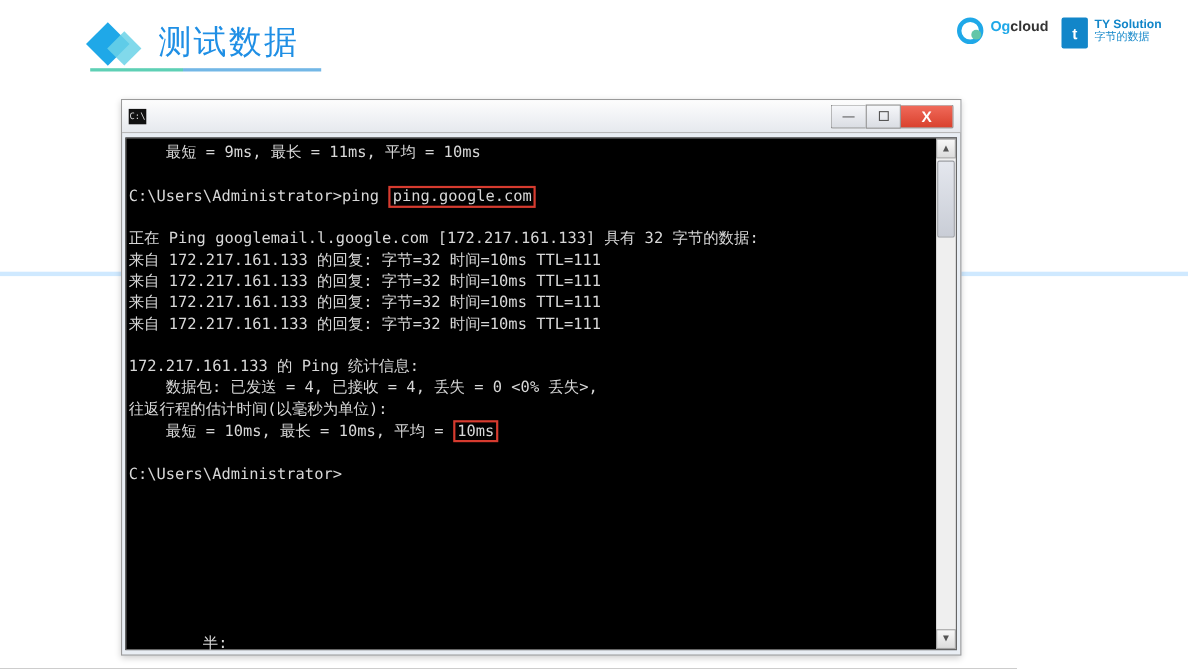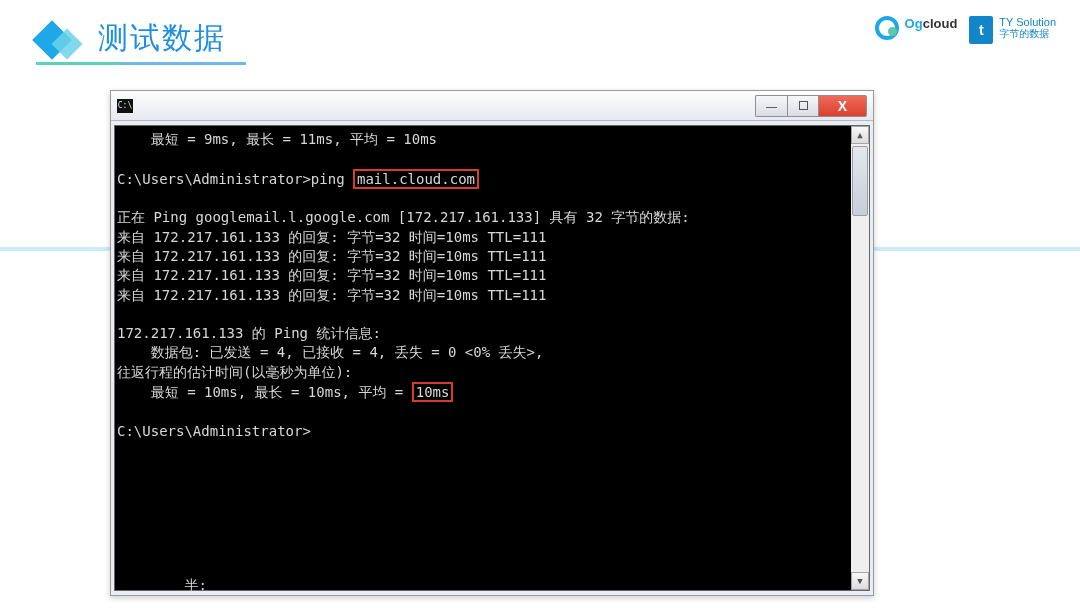--- a/index.html
+++ b/index.html
@@ -19,20 +19,21 @@
     background: #cfe9ff;
     z-index: 0;
   }
 
   
   .header {
     position: relative;
     padding: 20px 0 0 32px;
     height: 70px;
     z-index: 2;
+    margin-left: 46px;
   }
   .diamond {
     position: absolute;
     left: 38px; top: 26px;
     width: 28px; height: 28px;
     transform: rotate(45deg);
     background: #1fa8e8;
   }
   .diamond2 {
     position: absolute;
@@ -76,21 +77,21 @@
   .og-text .og { color:#1fa8e8; }
   .ty-badge {
     width: 24px; height: 28px;
     background: #1286c9;
     display:flex; align-items:center; justify-content:center;
     color:#fff; font-weight:700; font-size:14px;
     border-radius:2px;
     margin-left: 6px;
   }
   .ty-text { font-size:11px; line-height:1.1; }
-  .ty-text .en { color:#1286c9; font-weight:400; }
+  .ty-text .en { color:#1286c9; font-weight:700; }
   .ty-text .cn { color:#1286c9; font-size:10px; }
 
   
   .window {
     position: absolute;
     left: 110px; top: 90px;
     width: 764px;
     border: 1px solid #9a9a9a;
     box-shadow: 0 2px 6px rgba(0,0,0,.2);
     background: #e9eef4;
@@ -212,21 +213,21 @@
       <div class="win-btn max">
           <span class="sq"></span>
         </div>
       <div class="win-btn close">X</div>
     </div>
   </div>
 
   <div class="term">
     <pre class="content"><span>    最短 = 9ms, 最长 = 11ms, 平均 = 10ms
 
-C:\Users\Administrator&gt;ping </span><span class="hl">mail.cloud.com</span><span>
+C:\Users\Administrator&gt;ping </span><span class="hl">ping.google.com</span><span>
 
 正在 Ping googlemail.l.google.com [172.217.161.133] 具有 32 字节的数据:
 来自 172.217.161.133 的回复: 字节=32 时间=10ms TTL=111
 来自 172.217.161.133 的回复: 字节=32 时间=10ms TTL=111
 来自 172.217.161.133 的回复: 字节=32 时间=10ms TTL=111
 来自 172.217.161.133 的回复: 字节=32 时间=10ms TTL=111
 
 172.217.161.133 的 Ping 统计信息:
     数据包: 已发送 = 4, 已接收 = 4, 丢失 = 0 &lt;0% 丢失&gt;,
 往返行程的估计时间(以毫秒为单位):

